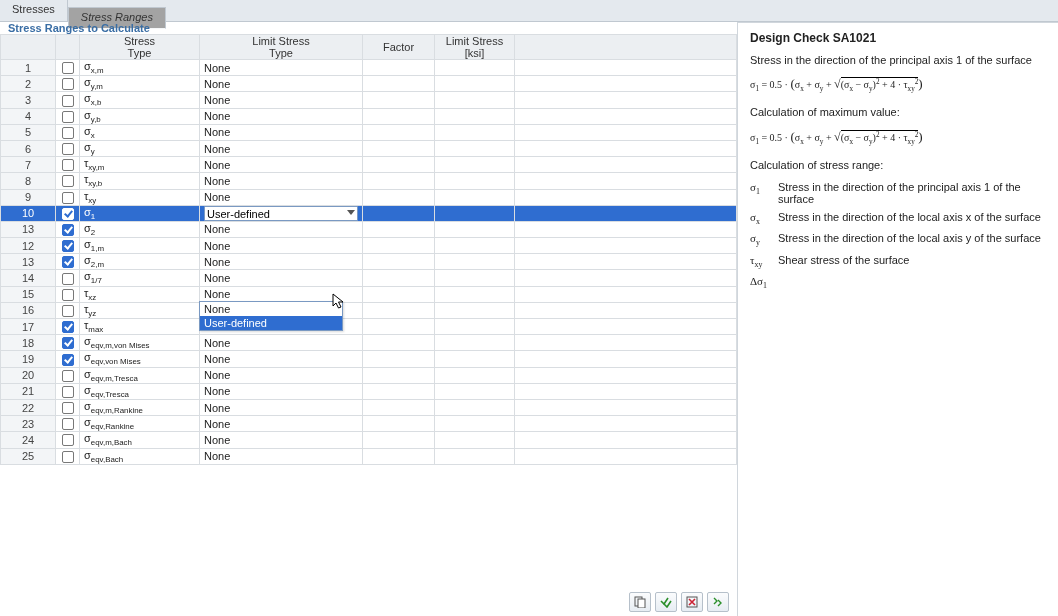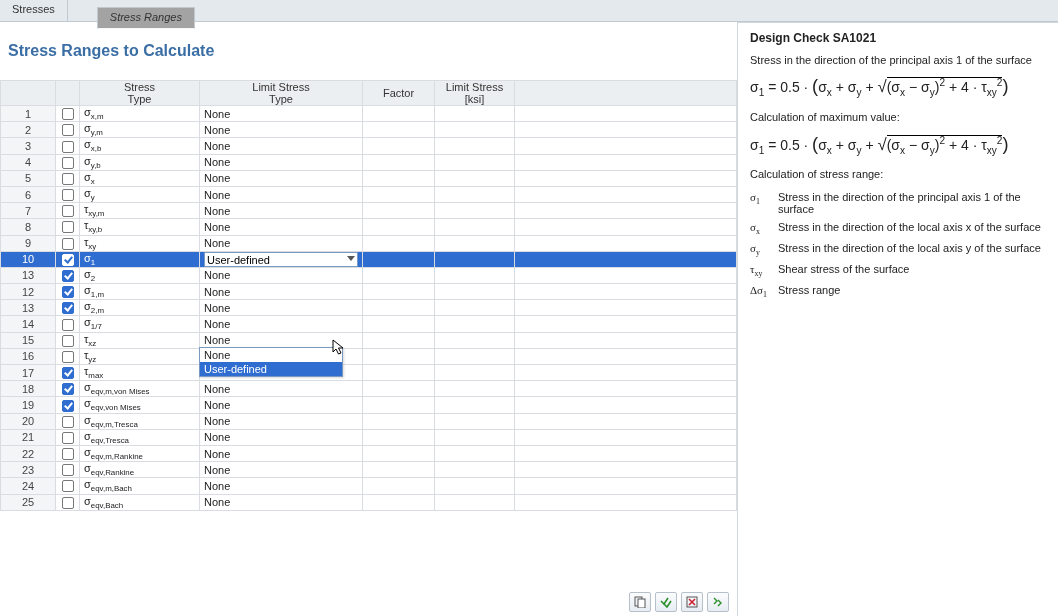--- a/index.html
+++ b/index.html
@@ -1,26 +1,26 @@
 <!DOCTYPE html>
 <html><head>
 <meta charset="utf-8">
 <style>
   * { box-sizing: border-box; margin: 0; padding: 0; }
   body { font-family: "Segoe UI", Arial, sans-serif; font-size: 11px; color: #222; background: #fff; width: 1058px; height: 616px; overflow: hidden; }
   
-  .tabs { display: flex; background: #e4e9ee; border-bottom: 1px solid #c0c8d0; height: 22px; gap: 29px; }
+  .tabs { display: flex; background: #e4e9ee; border-bottom: 1px solid #c0c8d0; height: 22px; }
   .tab { padding: 3px 12px; font-size: 11px; color: #333; cursor: pointer; border-right: 1px solid #c0c8d0; background: #e4e9ee; }
   .tab.active { background: #a3a3a3; border: 1px solid #c0c8d0; border-bottom: 1px solid #f5f7f9; position: relative; top: 7px; height: 22px; font-style: italic; }
   
   .main { display: flex; height: 594px; }
   .left { width: 738px; border-right: 1px solid #d0d6dc; display: flex; flex-direction: column; position: relative; }
   .right { flex: 1; padding: 8px 12px; background: #fff; border-top:1px solid #d0d6dc; }
   
-  .section-title { color: #3a6ea5; font-weight: 600; font-size: 16px; padding: 20px 8px; }
+  .section-title { color: #3a6ea5; font-weight: 600; font-size: 11px; padding: 0 8px; }
   
   .grid-wrap { flex: 1; overflow: hidden; position: relative; }
   
   table { border-collapse: collapse; width: 100%; table-layout: fixed; }
   th, td { border: 1px solid #d9dde1; font-size: 11px; padding: 0 4px; height: 16px; text-align: left; vertical-align: middle; }
   th { background: #eceff2; font-weight: 400; text-align: center; color: #333; height: 18px;}
   
   col.c-num  { width: 55px; }
   col.c-chk  { width: 24px; }
   col.c-type { width: 120px; }
@@ -53,21 +53,21 @@
   
   .cursor { position:absolute; left:332px; top:259px; z-index:60; pointer-events:none; }
   
   .toolbar { position:absolute; bottom:4px; right:8px; display:flex; gap:4px;}
   .tbtn { width:22px; height:20px; border:1px solid #b6c0ca; background:linear-gradient(#fbfcfd,#e7edf3); border-radius:2px; display:flex; align-items:center; justify-content:center; cursor:pointer;}
   .tbtn svg{display:block;}
   
   
   .right h3 { font-size: 12px; font-weight: 600; margin-bottom: 8px; }
   .right p { font-size: 11px; margin-bottom: 8px; line-height:1.4;}
-  .formula { font-family: Liberation Sans, sans-serif; font-size: 14px; margin: 4px 0 12px 0; white-space:nowrap;}
+  .formula { font-family: Liberation Serif, serif; font-size: 10px; margin: 4px 0 12px 0; white-space:nowrap;}
   .formula .sqrt { border-top:1px solid #000; padding-top:1px; }
   .legend { display:grid; grid-template-columns: 28px 1fr; row-gap:6px; font-size:11px; margin-top:6px;}
   .legend .sym{ font-family: "Cambria Math", Georgia, serif; }
   
   sub{font-size:0.72em; vertical-align:sub;}
   sup{font-size:0.72em; vertical-align:super;}
 </style>
 </head>
 <body>
 
@@ -382,16 +382,15 @@
     <div class="legend">
       <div class="sym" id="leg-s1-s">σ<sub>1</sub></div>
         <div id="leg-s1-t">Stress in the direction of the principal axis 1 of the surface</div>
       <div class="sym" id="leg-sx-s">σ<sub>x</sub></div>
         <div id="leg-sx-t">Stress in the direction of the local axis x of the surface</div>
       <div class="sym" id="leg-sy-s">σ<sub>y</sub></div>
         <div id="leg-sy-t">Stress in the direction of the local axis y of the surface</div>
       <div class="sym" id="leg-txy-s">τ<sub>xy</sub></div>
         <div id="leg-txy-t">Shear stress of the surface</div>
       <div class="sym" id="leg-ds1-s">Δσ<sub>1</sub></div>
-        <div id="leg-ds1-t">Stress range</div>
     </div>
   </div>
 </div>
 
 </body></html>

